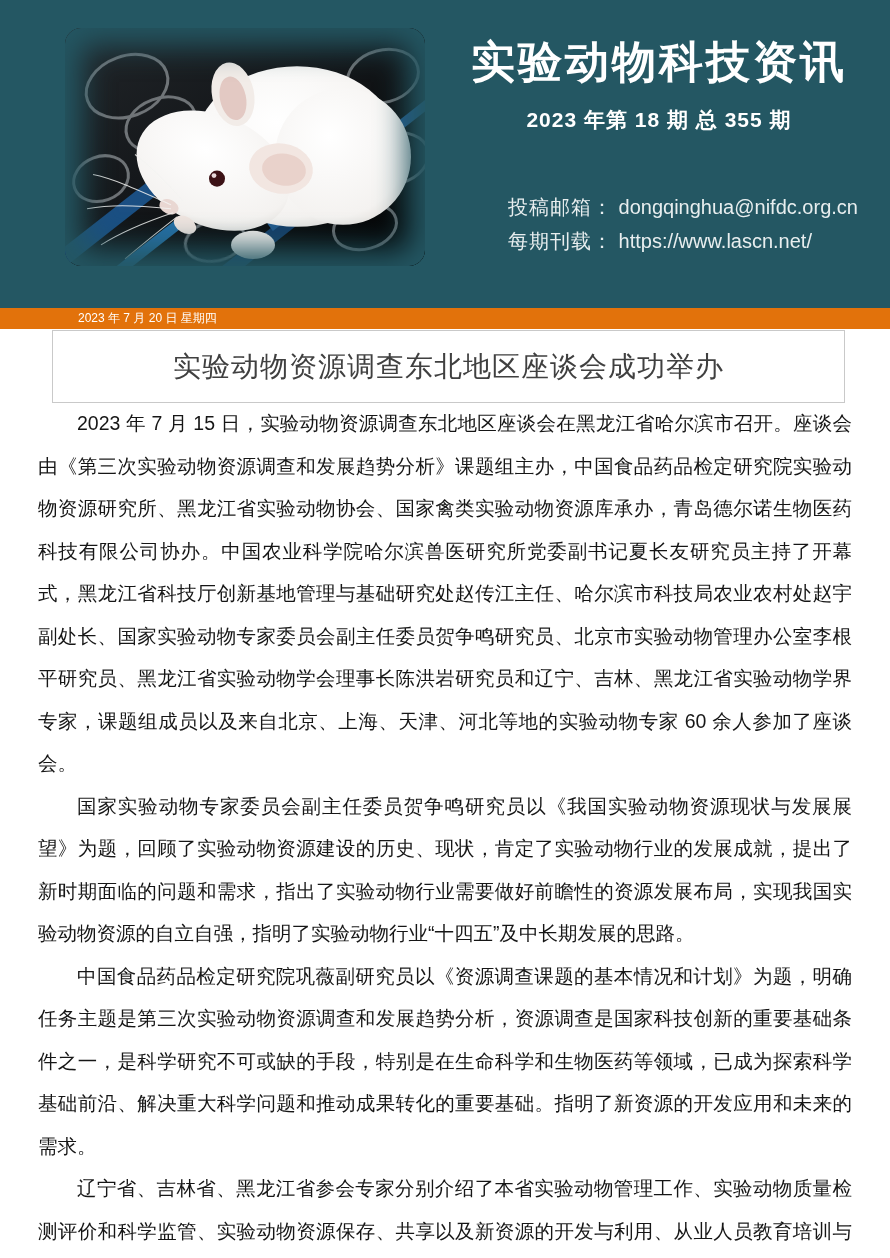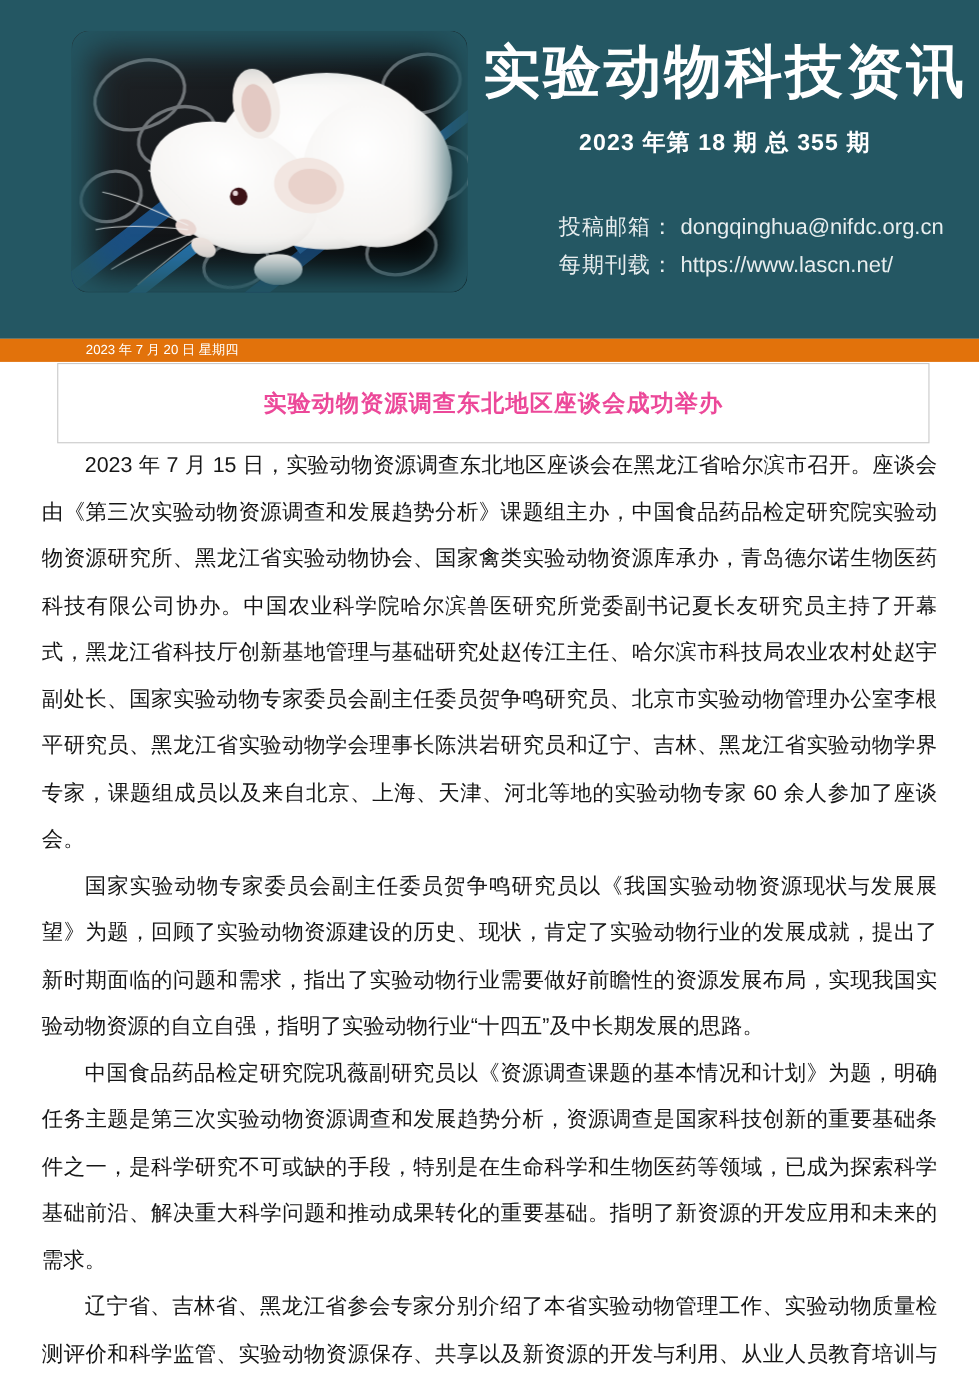--- a/index.html
+++ b/index.html
@@ -8,36 +8,36 @@
   .page { position:relative; width:890px; height:1258px; background:#ffffff; overflow:hidden; }
 
   
   .masthead { position:absolute; left:0; top:0; width:890px; height:308px; background:#245763; }
   .photo-wrap { position:absolute; left:65px; top:28px; width:360px; height:238px; border-radius:16px; overflow:hidden; }
   .photo-wrap svg { display:block; width:100%; height:100%; }
   .photo-vignette { position:absolute; inset:0; border-radius:16px;
       box-shadow: inset 0 0 30px 18px #245763; pointer-events:none; }
 
   .mast-text { position:absolute; left:435px; top:38px; width:448px; text-align:center; color:#ffffff; }
-  .mast-title { font-size:52px; font-weight:900; letter-spacing:3px; line-height:1.1; white-space:nowrap; }
+  .mast-title { font-size:44px; font-weight:900; letter-spacing:3px; line-height:1.1; white-space:nowrap; }
   .mast-issue { margin-top:20px; font-size:21px; font-weight:bold; letter-spacing:1px; }
 
   .contact { position:absolute; left:492px; top:190px; color:#e8eeef; font-size:20px; line-height:34px; }
   .contact-row span { display:inline; }
   .contact-label { letter-spacing:1px;margin-left:16px; }
 
   
   .date-bar { position:absolute; left:0; top:308px; width:890px; height:21px; background:#e2720b;
       color:#ffffff; font-size:12px; line-height:21px; padding-left:78px; }
 
   
   .title-box { position:absolute; left:52px; top:330px; width:793px; height:73px;
       background:#ffffff; border:1px solid #c9c9c9;
       display:flex; align-items:center; justify-content:center; }
-  .article-title { font-size:21px; font-weight:bold; color:#ec4899; letter-spacing:1px; }
+  .article-title { font-size:28px; font-weight:normal; color:#404040; letter-spacing:1px; }
 
   .article-body { position:absolute; left:38px; top:402px; width:814px;
       font-size:19.5px; line-height:42.5px; color:#161616; text-align:justify; }
   .article-body p { text-indent:2em; margin:0; }
 </style>
 </head>
 <body>
 
 <div class="page">
 

